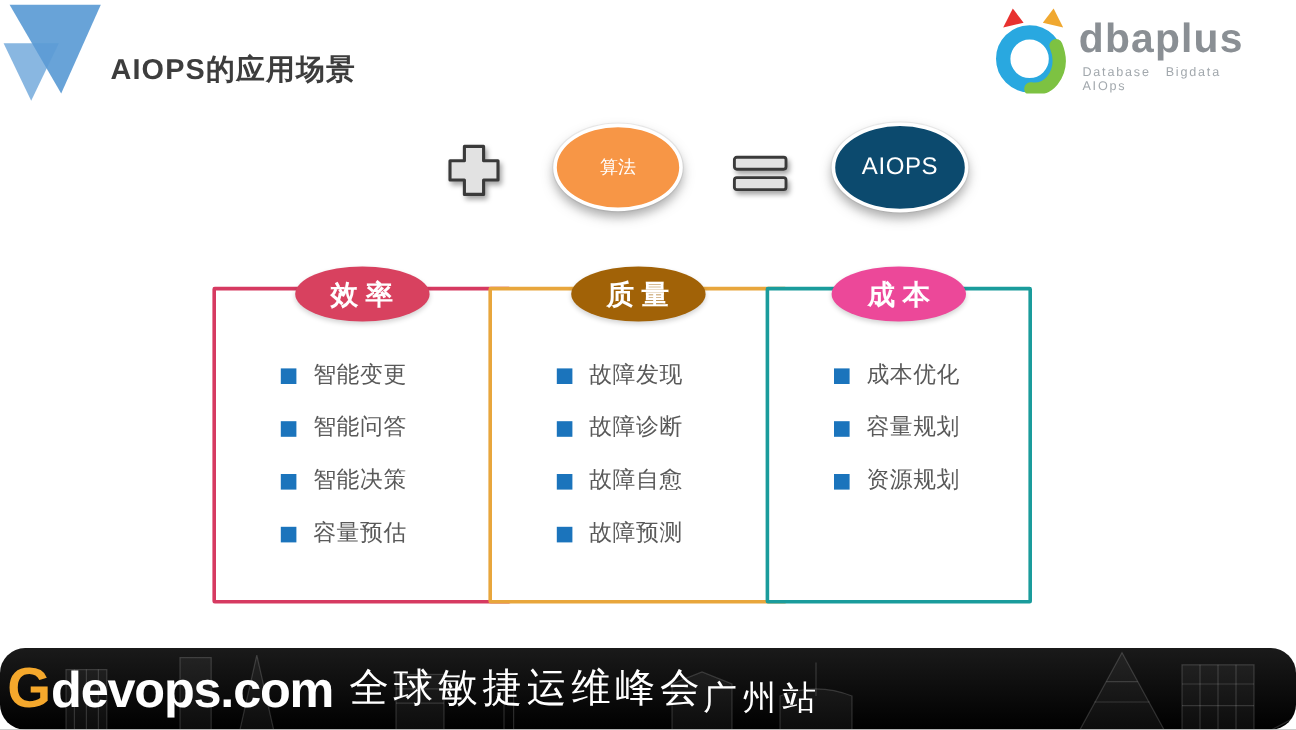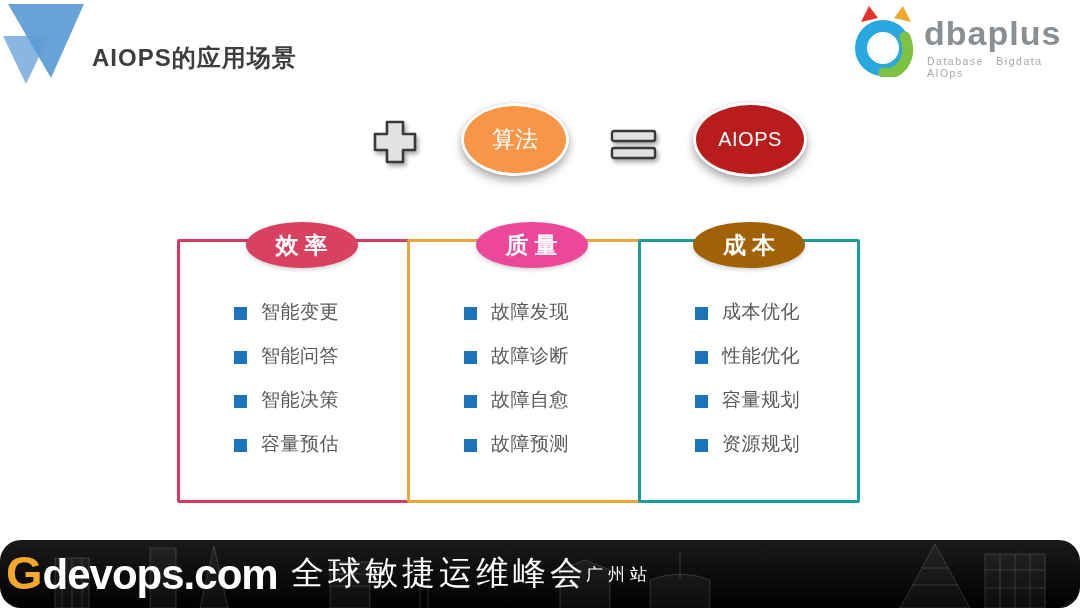--- a/index.html
+++ b/index.html
@@ -3,32 +3,32 @@
 <meta charset="utf-8">
 <style>
   * { margin:0; padding:0; box-sizing:border-box; }
   body { background:#888; font-family:"Liberation Sans","DejaVu Sans",sans-serif; }
   .slide { position:relative; width:1080px; height:608px; background:#ffffff; overflow:hidden; margin:0 auto; }
 
   
   .tri-logo { position:absolute; left:0; top:0; width:92px; height:88px; }
   .page-title { position:absolute; left:92px; top:42px; font-size:24px; font-weight:bold; color:#3d3d3d; letter-spacing:1px; }
 
-  .dbaplus { position:absolute; left:852px; top:4px; width:226px; height:74px; display:flex; align-items:center; }
+  .dbaplus { position:absolute; left:827px; top:4px; width:226px; height:74px; display:flex; align-items:flex-end; }
   .dbaplus-mark { width:68px; height:72px; flex:0 0 auto; }
   .dbaplus-text { margin-left:4px; padding-top:12px; }
   .dbaplus-name { font-size:34px; font-weight:bold; color:#8a8f94; line-height:1; letter-spacing:1px; }
   .dbaplus-tagline { font-size:10.5px; color:#a2a8ad; letter-spacing:1.5px; word-spacing:8px; margin-top:5px; padding-left:3px; }
 
   
   .ellipse { position:absolute; border-radius:50%; border:3px solid #ffffff;
              display:flex; align-items:center; justify-content:center;
              color:#ffffff; box-shadow:0 5px 9px rgba(90,90,90,.5), 0 0 0 1px rgba(0,0,0,.06); }
   .ellipse-data      { left:211px; top:103px; width:108px; height:74px; font-size:23px; }
-  .ellipse-algorithm { left:461px; top:103px; width:108px; height:73px; font-size:23px; }
+  .ellipse-algorithm { left:461px; top:103px; width:108px; height:73px; font-size:15px; }
   .ellipse-aiops     { left:693px; top:102px; width:114px; height:75px; font-size:20px; letter-spacing:.5px; }
   .op-icon { position:absolute; filter:drop-shadow(2px 3px 2px rgba(0,0,0,.35)); }
   .op-plus   { left:372px; top:119px; width:46px; height:50px; }
   .op-equals { left:610px; top:129px; width:48px; height:32px; }
 
   
   .category { position:absolute; top:222px; width:249px; height:281px; }
   .cat-0 { left:177px; }
   .cat-1 { left:407px; }
   .cat-2 { left:638px; width:222px; }
@@ -48,21 +48,21 @@
   
   .footer { position:absolute; left:0; right:0; top:540px; height:68px; overflow:hidden; }
   .footer::after { content:""; position:absolute; inset:0;
                    background:linear-gradient(180deg, rgba(255,255,255,.10), rgba(0,0,0,.06)); pointer-events:none; }
   .skyline { position:absolute; inset:0; width:100%; height:100%; }
   .brand { position:absolute; left:6px; top:50%; transform:translateY(-52%); white-space:nowrap; z-index:2; }
   .brand-g   { font-size:47px; font-weight:bold; color:#f5a82c; }
   .brand-rest{ font-size:42px; font-weight:bold; color:#ffffff; letter-spacing:-1px; }
   .summit { position:absolute; left:291px; top:11px; font-size:33px; color:#ffffff; z-index:2;
             font-family:"DejaVu Serif","Liberation Serif",serif; letter-spacing:4px; white-space:nowrap; }
-  .city   { position:absolute; left:586px; top:23px; font-size:17px; color:#ffffff; z-index:2;
+  .city   { position:absolute; left:586px; top:23px; font-size:28px; color:#ffffff; z-index:2;
             font-family:"DejaVu Serif","Liberation Serif",serif; letter-spacing:5px; white-space:nowrap; }
 </style>
 </head>
 <body>
 
 <div class="slide">
 
   <svg class="tri-logo" viewBox="0 0 92 88">
     <polygon points="8,4 84,4 51,78" fill="#5b9bd5" opacity="0.92"></polygon>
     <polygon points="3,36 49,36 26,84" fill="#5b9bd5" opacity="0.72"></polygon>
@@ -87,21 +87,21 @@
     <path d="M15,3 h16 v12 h12 v16 h-12 v12 h-16 v-12 h-12 v-16 h12 z" fill="#e2e2e2" stroke="#3a3a3a" stroke-width="2.6" stroke-linejoin="round"></path>
   </svg>
 
   <div class="ellipse ellipse-algorithm" style="background: rgb(247, 150, 70);">算法</div>
 
   <svg class="op-icon op-equals" viewBox="0 0 48 32">
     <rect x="2" y="2" width="43" height="10" rx="2" fill="#e2e2e2" stroke="#3a3a3a" stroke-width="2.4"></rect>
     <rect x="2" y="19" width="43" height="10" rx="2" fill="#e2e2e2" stroke="#3a3a3a" stroke-width="2.4"></rect>
   </svg>
 
-  <div class="ellipse ellipse-aiops" style="background: #b91c1c; text-align: center;">AIOPS</div>
+  <div class="ellipse ellipse-aiops" style="background: #0c4a6e; text-align: center;">AIOPS</div>
 
   <div class="category cat-0">
     <div class="cat-frame" style="border-color: rgb(214, 58, 97);"></div>
     <div class="cat-badge" style="background: rgb(216, 65, 95);">效率</div>
     <div class="cat-items">
       <div class="cat-item">
         <span class="bullet" style="background: rgb(27, 116, 188);"></span>
         <span class="item-label">智能变更</span>
       </div>
       <div class="cat-item">
@@ -114,21 +114,21 @@
       </div>
       <div class="cat-item">
         <span class="bullet" style="background: rgb(27, 116, 188);"></span>
         <span class="item-label">容量预估</span>
       </div>
     </div>
   </div>
 
   <div class="category cat-1">
     <div class="cat-frame" style="border-color: rgb(232, 166, 60);"></div>
-    <div class="cat-badge" style="background: #ec4899;">质量</div>
+    <div class="cat-badge" style="background: #a16207;">质量</div>
     <div class="cat-items">
       <div class="cat-item">
         <span class="bullet" style="background: rgb(27, 116, 188);"></span>
         <span class="item-label">故障发现</span>
       </div>
       <div class="cat-item">
         <span class="bullet" style="background: rgb(27, 116, 188);"></span>
         <span class="item-label">故障诊断</span>
       </div>
       <div class="cat-item">
@@ -137,29 +137,25 @@
       </div>
       <div class="cat-item">
         <span class="bullet" style="background: rgb(27, 116, 188);"></span>
         <span class="item-label">故障预测</span>
       </div>
     </div>
   </div>
 
   <div class="category cat-2">
     <div class="cat-frame" style="border-color: rgb(26, 156, 156);"></div>
-    <div class="cat-badge" style="background: #a16207;">成本</div>
+    <div class="cat-badge" style="background: #ec4899;">成本</div>
     <div class="cat-items">
       <div class="cat-item">
         <span class="bullet" style="background: rgb(27, 116, 188);"></span>
         <span class="item-label">成本优化</span>
-      </div>
-      <div class="cat-item">
-        <span class="bullet" style="background: rgb(27, 116, 188);"></span>
-        <span class="item-label">性能优化</span>
       </div>
       <div class="cat-item">
         <span class="bullet" style="background: rgb(27, 116, 188);"></span>
         <span class="item-label">容量规划</span>
       </div>
       <div class="cat-item">
         <span class="bullet" style="background: rgb(27, 116, 188);"></span>
         <span class="item-label">资源规划</span>
       </div>
     </div>

